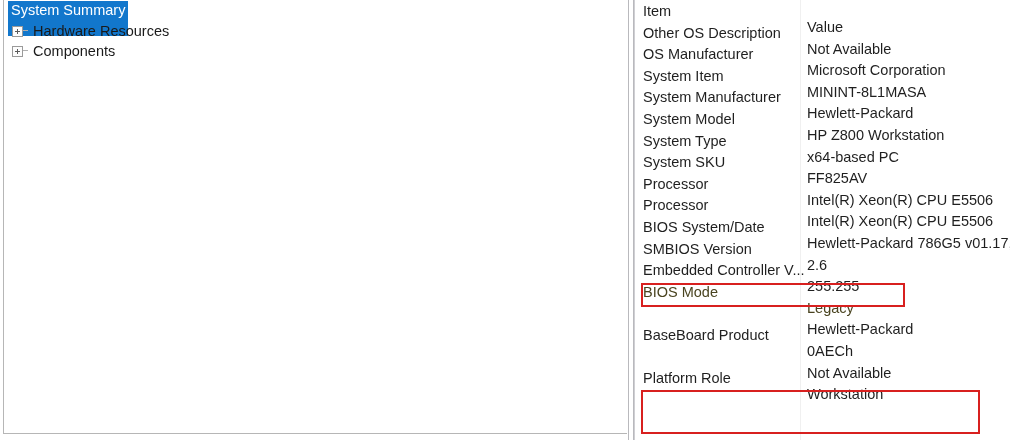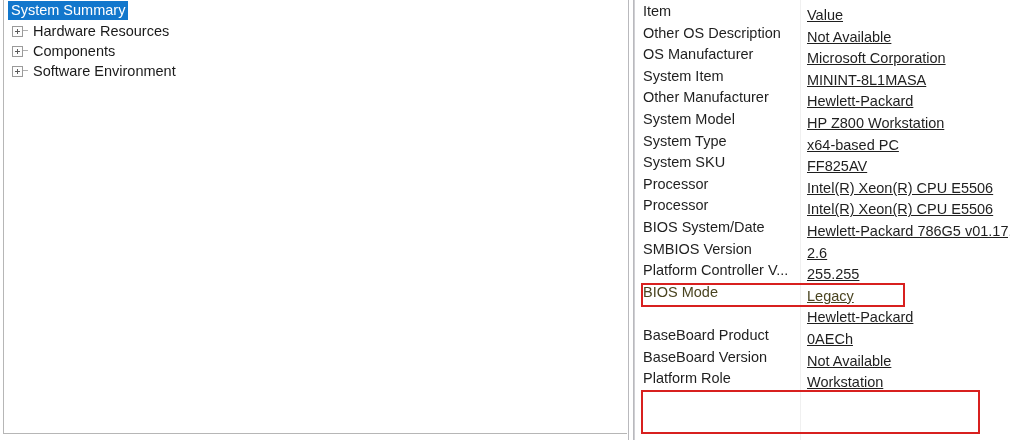--- a/index.html
+++ b/index.html
@@ -40,21 +40,21 @@
   .tree-row.root {
     padding-left: 4px;
   }
   .tree-row.child {
     padding-left: 8px;
   }
   .tree-label-selected {
     display: inline-block;
     background: #1277cc;
     color: #ffffff;
-    padding: 1px 3px 2px 3px;
+    padding: 1px 3px 18px 3px;
     font-size: 14.5px;
     line-height: 16px;
   }
   .expander {
     display: inline-block;
     width: 11px;
     height: 11px;
     border: 1px solid #9a9a9a;
     position: relative;
     vertical-align: middle;
@@ -131,23 +131,22 @@
   }
   .detail-row .cell-item {
     position: absolute;
     left: 7px;
     top: 2px;
     line-height: 18px;
   }
   .detail-row .cell-value {
     position: absolute;
     left: 171px;
-    top: 6px;
+    top: 18px;
     line-height: 18px;
-    text-decoration: underline;
   }
   .detail-row.header .cell-item,
   .detail-row.header .cell-value {
     color: #1f1f1f;
   }
   .detail-row.flagged .cell-item,
   .detail-row.flagged .cell-value {
     color: #4a4420;
   }
   .col-sep {
@@ -195,25 +194,20 @@
       <span class="expander-connector"></span>
       <span class="tree-child-text">Hardware Resources</span>
     </div>
 
     <div class="tree-row child">
       <span class="expander"></span>
       <span class="expander-connector"></span>
       <span class="tree-child-text">Components</span>
     </div>
 
-    <div class="tree-row child">
-      <span class="expander"></span>
-      <span class="expander-connector"></span>
-      <span class="tree-child-text">Software Environment</span>
-    </div>
 
   </div>
 
   <div id="splitter">
     <div class="bar-line l1"></div>
     <div class="bar-line l2"></div>
     <div class="bar-line l3"></div>
   </div>
 
   <div id="detail-panel">
@@ -233,21 +227,21 @@
       <span class="cell-item">OS Manufacturer</span>
       <span class="cell-value">Microsoft Corporation</span>
     </div>
 
     <div class="detail-row">
       <span class="cell-item">System Item</span>
       <span class="cell-value">MININT-8L1MASA</span>
     </div>
 
     <div class="detail-row">
-      <span class="cell-item">Other Manufacturer</span>
+      <span class="cell-item">System Manufacturer</span>
       <span class="cell-value">Hewlett-Packard</span>
     </div>
 
     <div class="detail-row">
       <span class="cell-item">System Model</span>
       <span class="cell-value">HP Z800 Workstation</span>
     </div>
 
     <div class="detail-row">
       <span class="cell-item">System Type</span>
@@ -273,40 +267,39 @@
       <span class="cell-item">BIOS System/Date</span>
       <span class="cell-value">Hewlett-Packard 786G5 v01.17, 8/</span>
     </div>
 
     <div class="detail-row">
       <span class="cell-item">SMBIOS Version</span>
       <span class="cell-value">2.6</span>
     </div>
 
     <div class="detail-row">
-      <span class="cell-item">Platform Controller V...</span>
+      <span class="cell-item">Embedded Controller V...</span>
       <span class="cell-value">255.255</span>
     </div>
 
     <div class="detail-row flagged">
       <span class="cell-item">BIOS Mode</span>
       <span class="cell-value">Legacy</span>
     </div>
 
     <div class="detail-row">
       <span class="cell-value">Hewlett-Packard</span>
     </div>
 
     <div class="detail-row">
       <span class="cell-item">BaseBoard Product</span>
       <span class="cell-value">0AECh</span>
     </div>
 
     <div class="detail-row">
-      <span class="cell-item">BaseBoard Version</span>
       <span class="cell-value">Not Available</span>
     </div>
 
     <div class="detail-row">
       <span class="cell-item">Platform Role</span>
       <span class="cell-value">Workstation</span>
     </div>
 
 
 

